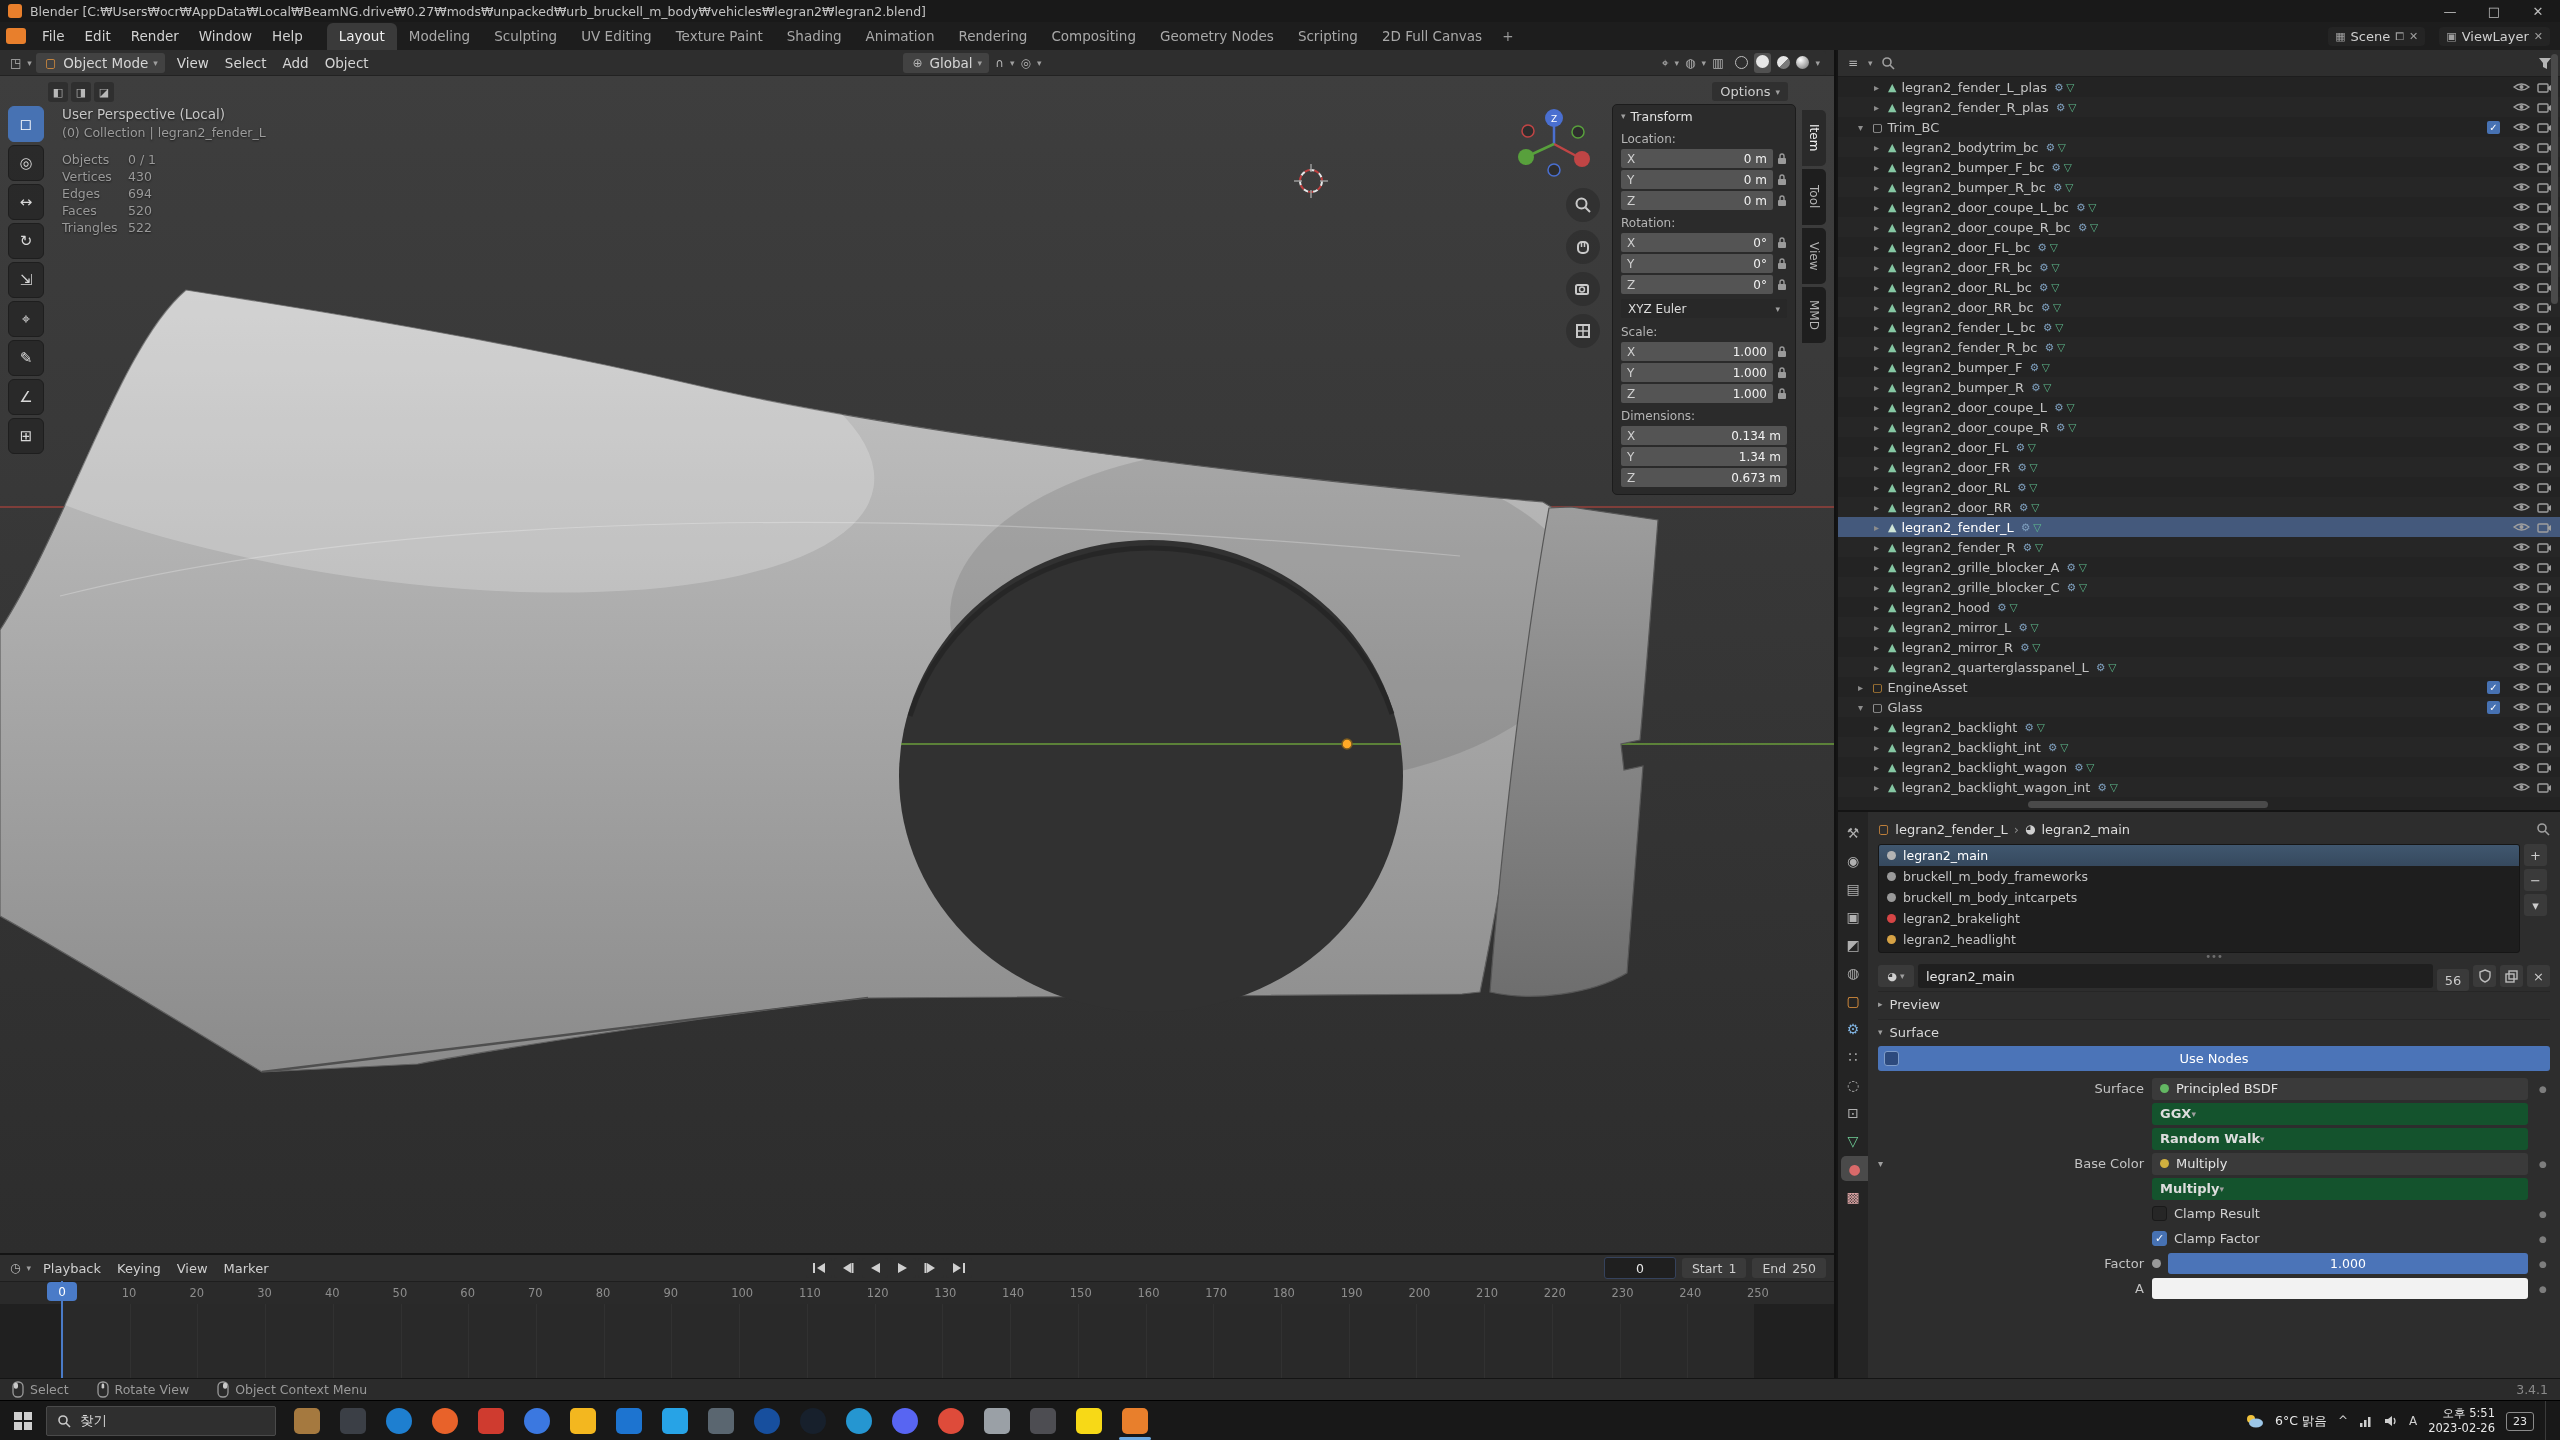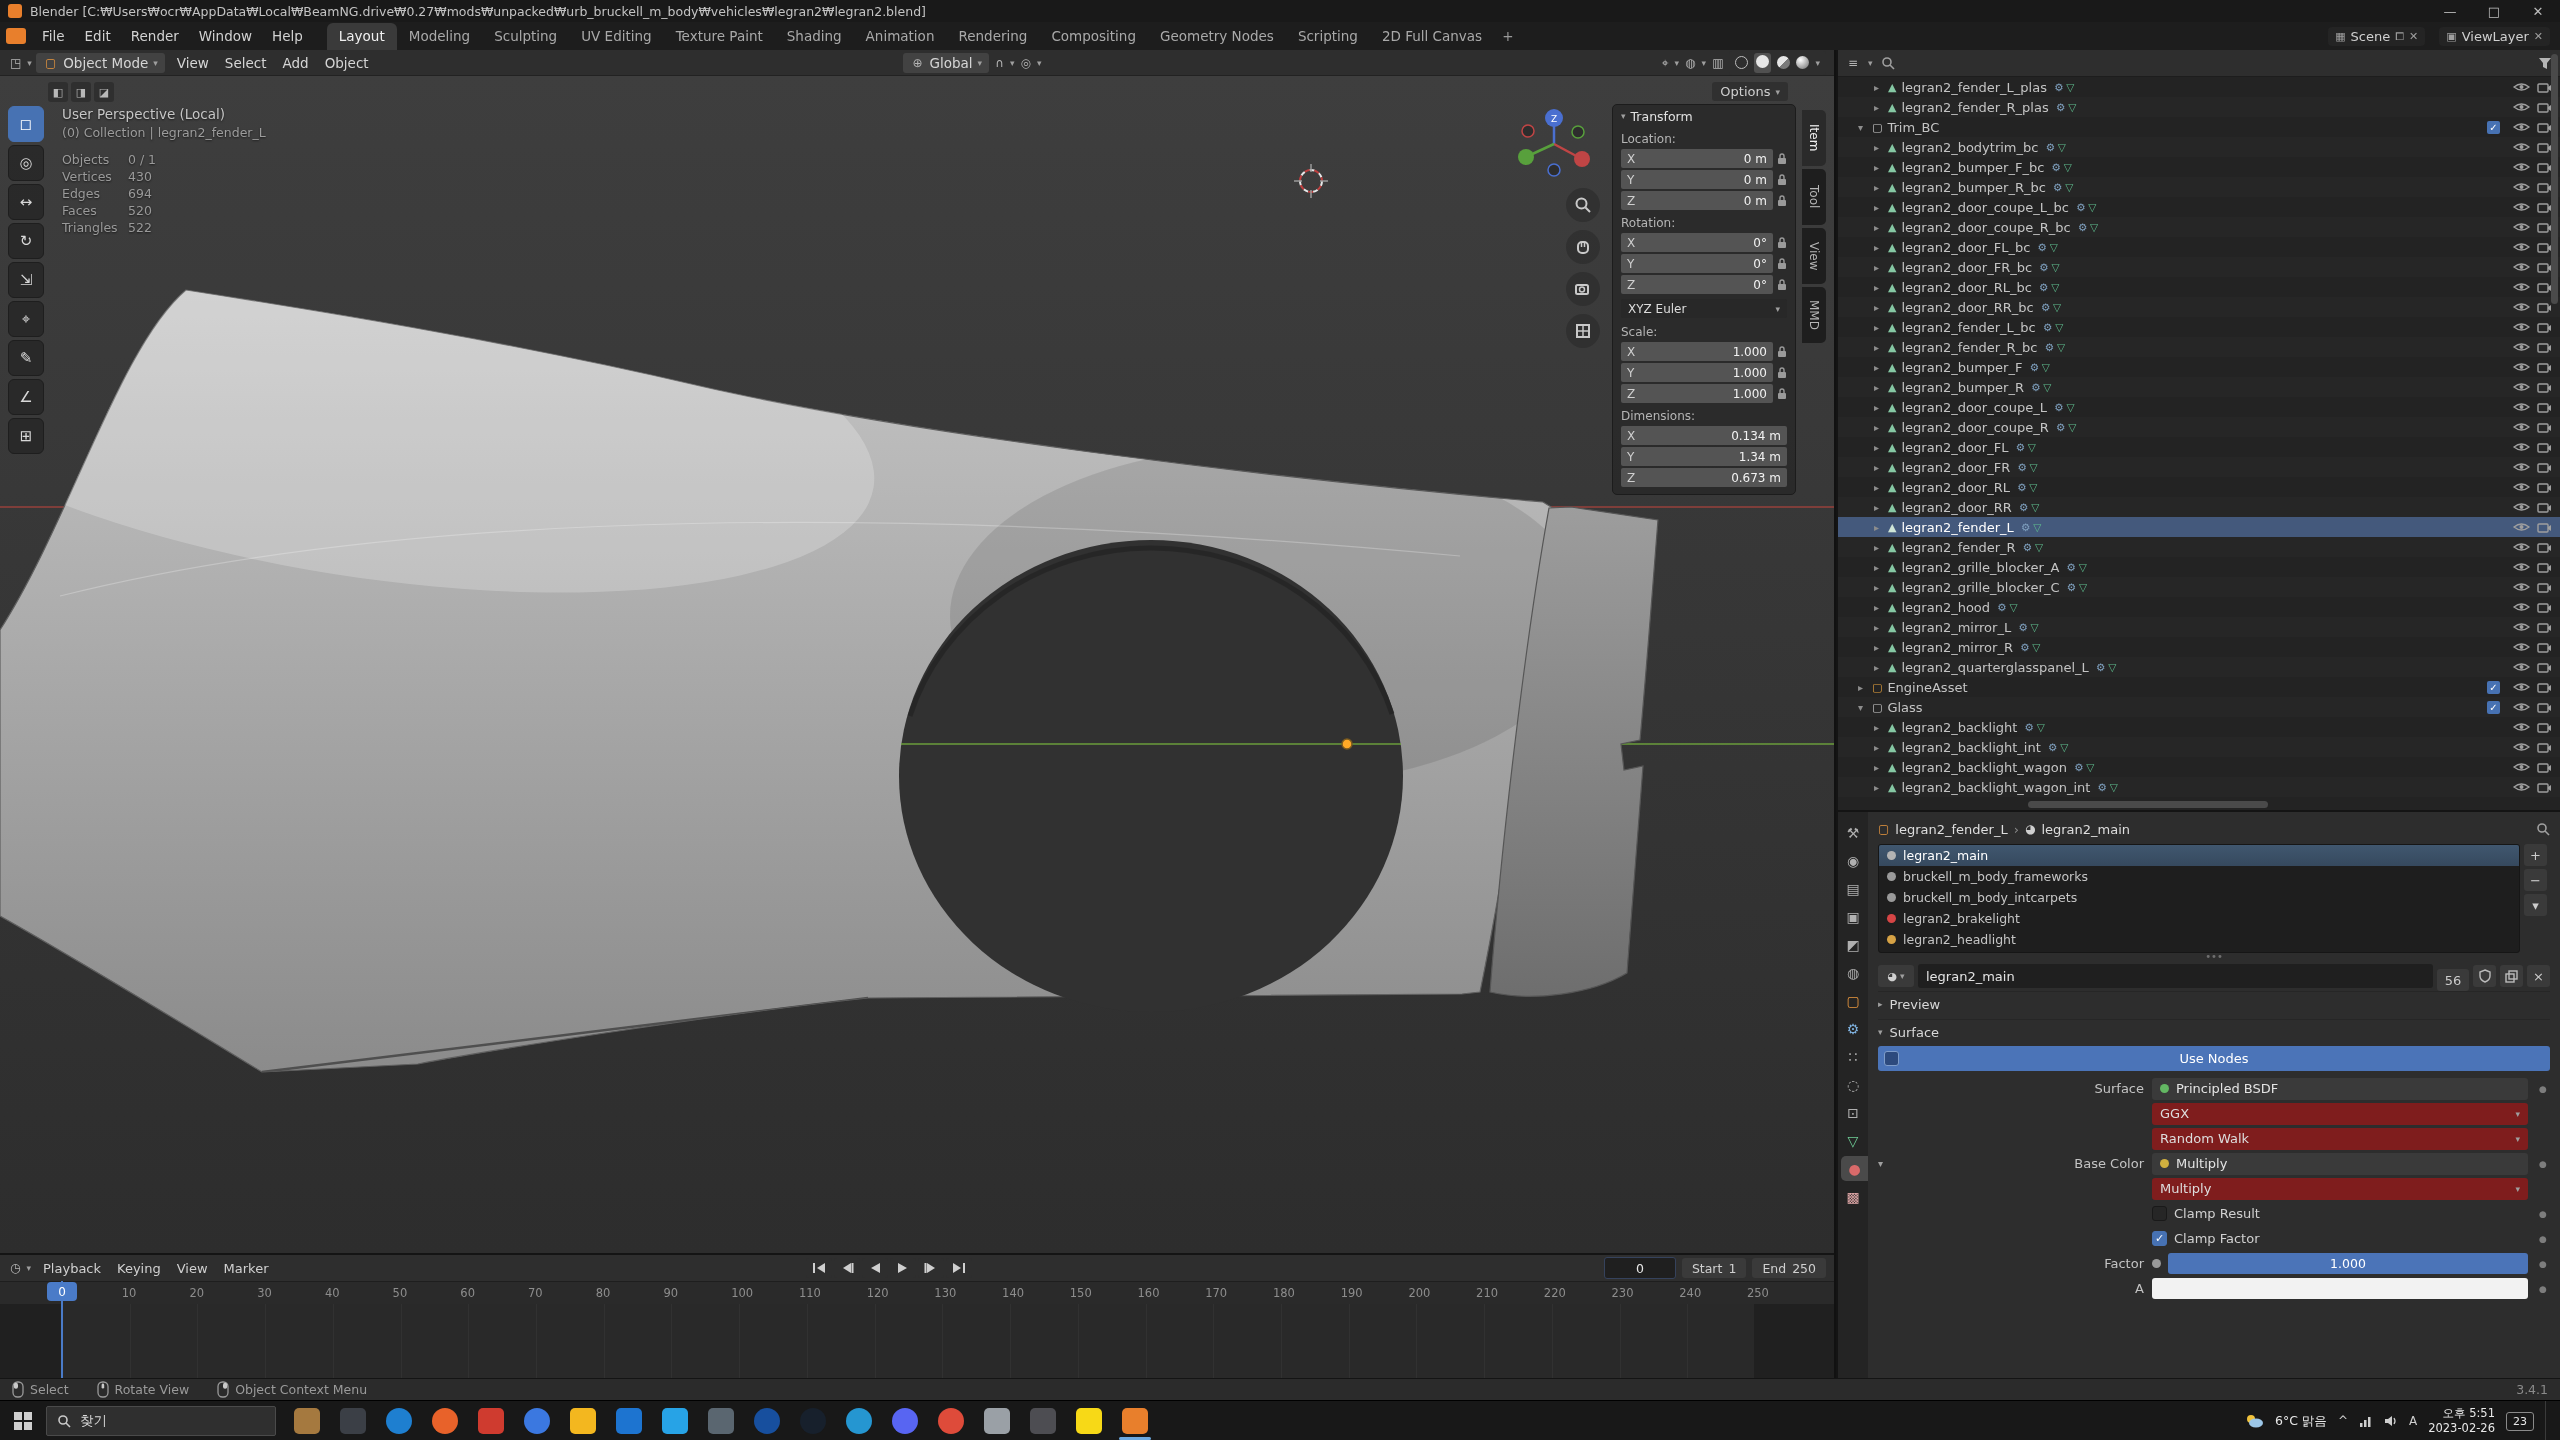--- a/index.html
+++ b/index.html
@@ -115,21 +115,21 @@
   .field{background:#1f1f1f;border-radius:3px;display:flex;align-items:center;padding:0 8px;height:24px;color:#e3e3e3;}
   .pmat .name{flex:1;}
   .psec{display:flex;gap:7px;height:24px;align-items:center;color:#d8d8d8;border-top:1px solid #262626;margin-top:3px;}
   .use-nodes{height:25px;background:#4b74b8;border-radius:3px;display:flex;align-items:center;justify-content:center;color:#fff;margin:2px 0 5px;position:relative;font-size:13px;}
   .un-ic{position:absolute;left:6px;width:13px;height:13px;border-radius:3px;background:#2d4a7d;border:1px solid #7e9cc9;}
   .prow{display:flex;align-items:center;height:25px;gap:8px;}
   .pexp{width:14px;color:#9f9f9f;font-size:10px;flex:none;}
   .plabel{width:244px;text-align:right;color:#c3c3c3;flex:none;}
   .pvalue{flex:1;display:flex;align-items:center;gap:7px;}
   .vbtn{flex:1;background:#3a3a3a;border-radius:3px;height:22px;display:flex;align-items:center;gap:7px;padding:0 8px;color:#e3e3e3;}
-  .vdrop{flex:1;background:#7f1d1d;border-radius:3px;height:22px;display:flex;align-items:center;justify-content:space-between;padding:0 8px;color:#ddd;}
+  .vdrop{flex:1;background:#14532d;border-radius:3px;height:22px;display:flex;align-items:center;padding:0 8px;color:#ddd;font-weight:bold;}
   .chk{width:15px;height:15px;border-radius:3px;background:#262626;border:1px solid #191919;box-sizing:border-box;flex:none;}
   .chk.on{background:#4772b3;border-color:#4772b3;color:#fff;font-size:11px;display:flex;align-items:center;justify-content:center;}
   .slider{flex:1;height:21px;border-radius:3px;background:#4b74b8;color:#fff;display:flex;align-items:center;justify-content:center;font-size:12.5px;}
   .swatch{flex:1;height:21px;border-radius:3px;background:#f2f2f2;}
   .adot{width:14px;text-align:center;color:#7d7d7d;font-size:9px;flex:none;}
   .sockdot{width:9px;height:9px;border-radius:50%;flex:none;}
   .psub{padding-left:14px;height:22px;display:flex;align-items:center;color:#cfcfcf;}
   
   #statusbar{position:absolute;left:0;top:1378px;width:2560px;height:22px;background:#2b2b2b;border-top:1px solid #141414;display:flex;align-items:center;gap:28px;padding:0 12px;box-sizing:border-box;font-size:12.5px;color:#9a9a9a;}
   .hint{display:flex;align-items:center;gap:6px;}

